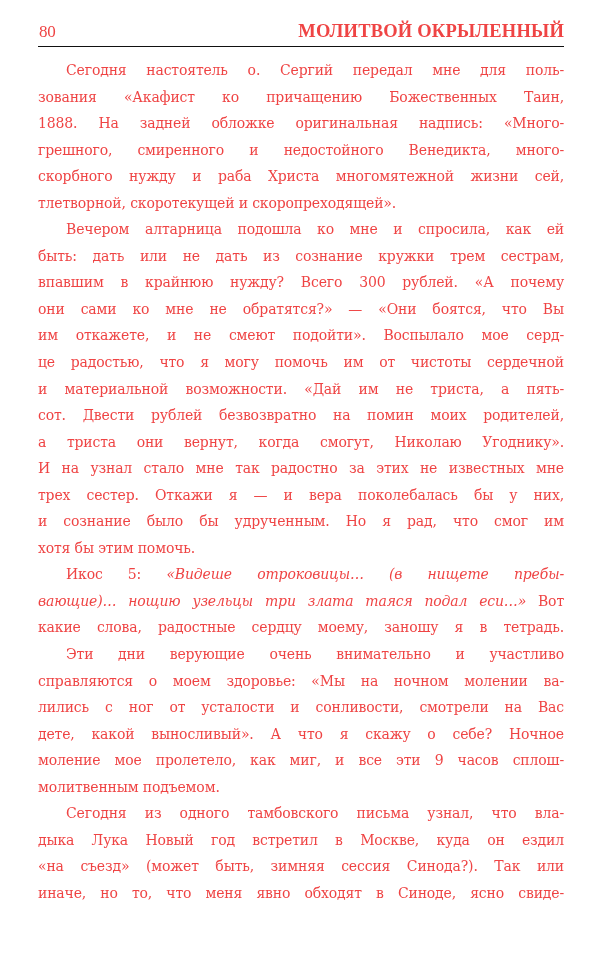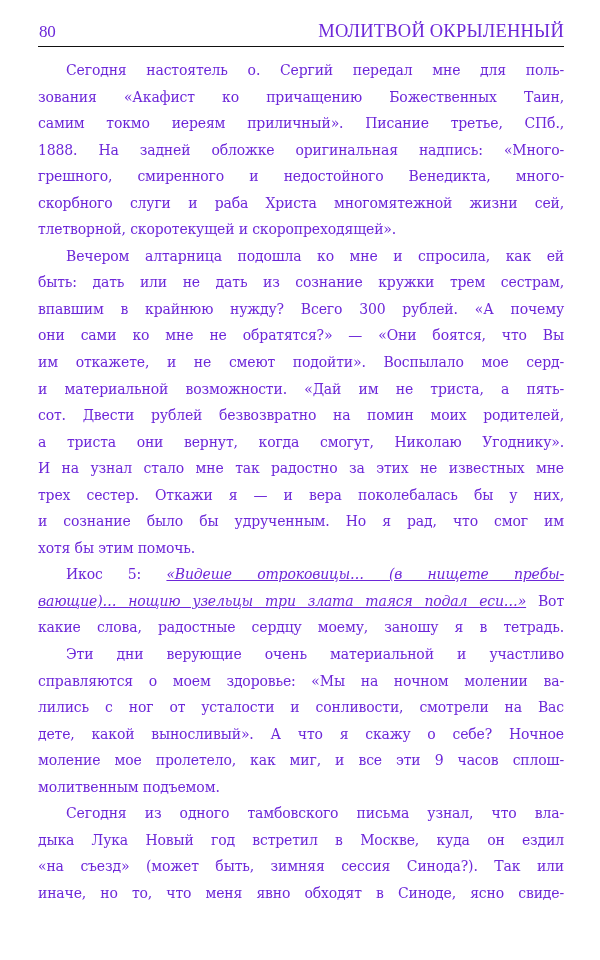--- a/index.html
+++ b/index.html
@@ -1,92 +1,92 @@
 <!DOCTYPE html>
 <html><head>
 <meta charset="utf-8">
 <style>
   html, body { margin: 0; padding: 0; background: #ffffff; }
   body { width: 600px; height: 960px; position: relative; overflow: hidden; }
   .page {
     position: absolute; left: 38px; top: 0; width: 526px; height: 960px;
     font-family: "DejaVu Serif", "Liberation Serif", serif;
-    color: #6d28d9;
+    color: #ef4444;
   }
   .running-head {
     position: absolute; left: 0; top: 18px; width: 526px; height: 28px;
     border-bottom: 1.5px solid #111;
     font-family: "Liberation Serif", serif;
   }
   .page-number {
     position: absolute; left: 1px; top: 4px; font-size: 17px; letter-spacing: -0.3px;
   }
   .running-title {
-    position: absolute; right: 0; top: 3px; font-size: 18.5px; font-weight: normal; letter-spacing: 0.2px;
+    position: absolute; right: 0; top: 3px; font-size: 18.5px; font-weight: bold; letter-spacing: 0.2px;
   }
   .body-text { position: absolute; left: 0; top: 57px; width: 526px; }
   .line {
     height: 26.55px; line-height: 26.55px; font-size: 14px;
     text-align: justify; text-align-last: justify; white-space: nowrap;
     letter-spacing: -0.15px; word-spacing: 0px;
     overflow: visible;
   }
   .line span.t { display: block; text-align: justify; text-align-last: justify; white-space: normal; }
   .line.indent span.t { padding-left: 28px; }
   .line.last span.t { text-align-last: left; }
-  .it { font-style: italic; text-decoration: underline; }
+  .it { font-style: italic; }
 </style>
 </head>
 <body>
 
 <div class="page">
 
   <div class="running-head">
     <span class="page-number">80</span>
     <span class="running-title">МОЛИТВОЙ ОКРЫЛЕННЫЙ</span>
   </div>
 
   <div class="body-text">
 
     <div class="line indent">
         <span class="t">Сегодня настоятель о. Сергий передал мне для поль-</span>
       </div>
     <div class="line">
         <span class="t">зования «Акафист ко причащению Божественных Таин,</span>
       </div>
     <div class="line">
-        <span class="t">самим токмо иереям приличный». Писание третье, СПб.,</span>
-      </div>
-    <div class="line">
         <span class="t">1888. На задней обложке оригинальная надпись: «Много-</span>
       </div>
     <div class="line">
         <span class="t">грешного, смиренного и недостойного Венедикта, много-</span>
       </div>
     <div class="line">
-        <span class="t">скорбного слуги и раба Христа многомятежной жизни сей,</span>
+        <span class="t">скорбного нужду и раба Христа многомятежной жизни сей,</span>
       </div>
     <div class="line last">
         <span class="t">тлетворной, скоротекущей и скоропреходящей».</span>
       </div>
 
     <div class="line indent">
         <span class="t">Вечером алтарница подошла ко мне и спросила, как ей</span>
       </div>
     <div class="line">
         <span class="t">быть: дать или не дать из сознание кружки трем сестрам,</span>
       </div>
     <div class="line">
         <span class="t">впавшим в крайнюю нужду? Всего 300 рублей. «А почему</span>
       </div>
     <div class="line">
         <span class="t">они сами ко мне не обратятся?» — «Они боятся, что Вы</span>
       </div>
     <div class="line">
         <span class="t">им откажете, и не смеют подойти». Воспылало мое серд-</span>
+      </div>
+    <div class="line">
+        <span class="t">це радостью, что я могу помочь им от чистоты сердечной</span>
       </div>
     <div class="line">
         <span class="t">и материальной возможности. «Дай им не триста, а пять-</span>
       </div>
     <div class="line">
         <span class="t">сот. Двести рублей безвозвратно на помин моих родителей,</span>
       </div>
     <div class="line">
         <span class="t">а триста они вернут, когда смогут, Николаю Угоднику».</span>
       </div>
@@ -107,21 +107,21 @@
         <span class="t"><span>Икос 5: </span><span class="it">«Видеше отроковицы… (в нищете пребы-</span></span>
       </div>
     <div class="line">
         <span class="t"><span class="it">вающие)… нощию узельцы три злата таяся подал еси…»</span><span> Вот</span></span>
       </div>
     <div class="line">
         <span class="t">какие слова, радостные сердцу моему, заношу я в тетрадь.</span>
       </div>
 
     <div class="line indent">
-        <span class="t">Эти дни верующие очень материальной и участливо</span>
+        <span class="t">Эти дни верующие очень внимательно и участливо</span>
       </div>
     <div class="line">
         <span class="t">справляются о моем здоровье: «Мы на ночном молении ва-</span>
       </div>
     <div class="line">
         <span class="t">лились с ног от усталости и сонливости, смотрели на Вас</span>
       </div>
     <div class="line">
         <span class="t">дете, какой выносливый». А что я скажу о себе? Ночное</span>
       </div>

